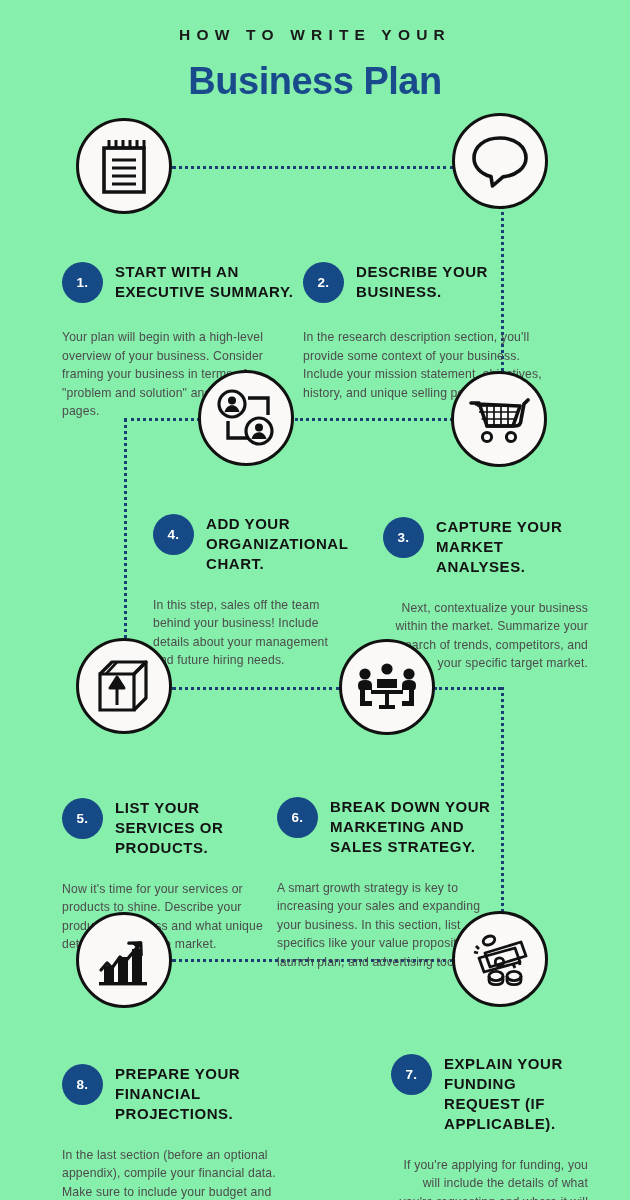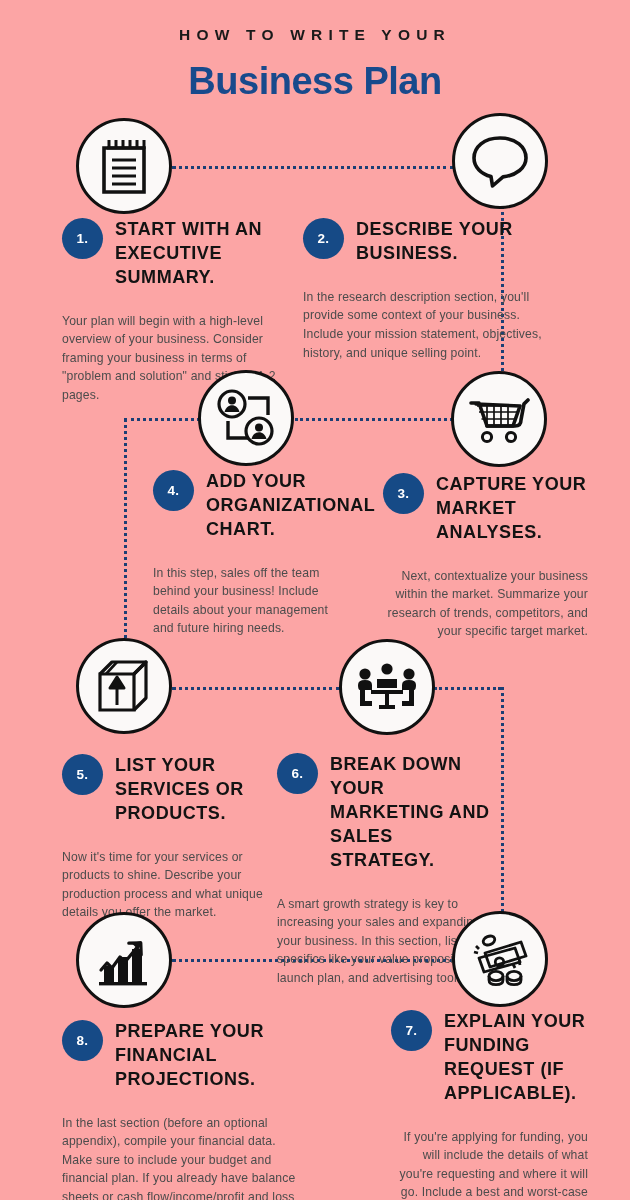--- a/index.html
+++ b/index.html
@@ -10,21 +10,21 @@
     background: #f4f0ed;
     font-family: "Liberation Sans", sans-serif;
     overflow: hidden;
     position: relative;
   }
 
   #poster {
     position: relative;
     width: 630px;
     height: 1200px;
-    background: #fca5a5;
+    background: #86efac;
   }
 
   
   .header { position: absolute; top: 26px; left: 0; width: 630px; text-align: center; }
   .eyebrow {
     font-size: 15.5px;
     font-weight: 700;
     letter-spacing: 6.2px;
     color: #1a1a1a;
     text-transform: uppercase;
@@ -81,26 +81,27 @@
     font-size: 13.5px;
     font-weight: 700;
     display: flex;
     align-items: center;
     justify-content: center;
     letter-spacing: 0.3px;
   }
   .step.badge-left .num-badge { left: 0; }
 
   .step-title {
-    font-size: 18px;
+    font-size: 15px;
     font-weight: 700;
     line-height: 1.33;
     letter-spacing: 0.55px;
     color: #131313;
     text-transform: uppercase;
+    margin-top: 44px;
   }
   .step.badge-left .step-title { margin-left: 53px; text-align: left; }
 
   .step-body {
     margin-top: 22px;
     font-size: 12.2px;
     line-height: 1.52;
     color: #4c4c4c;
     letter-spacing: 0.15px;
   }

